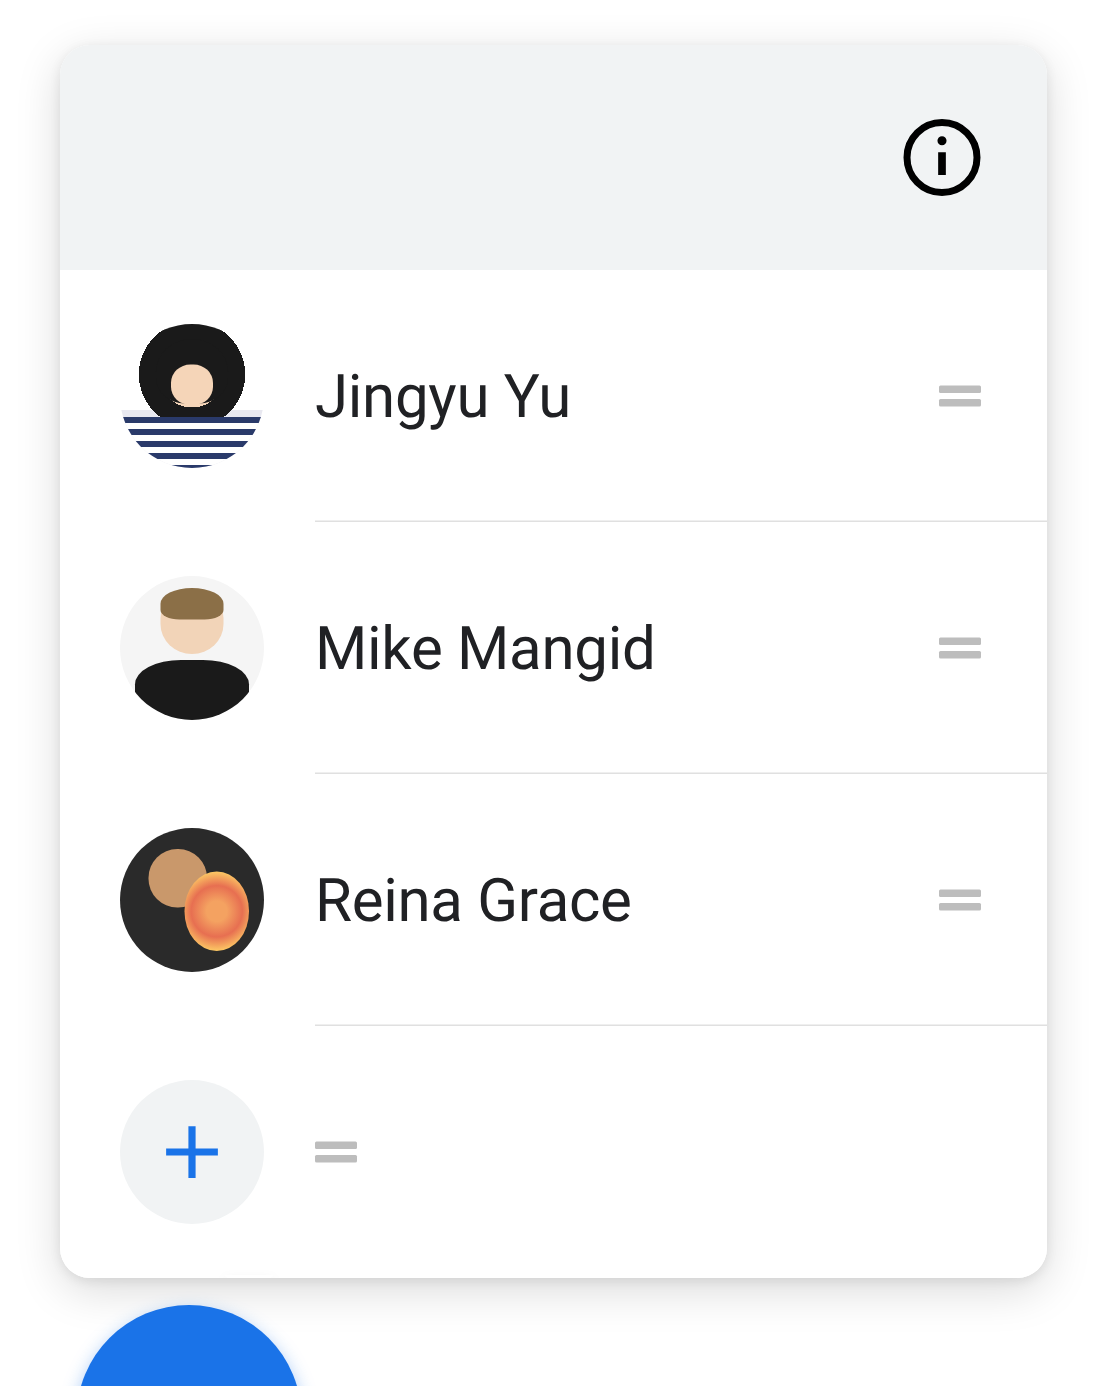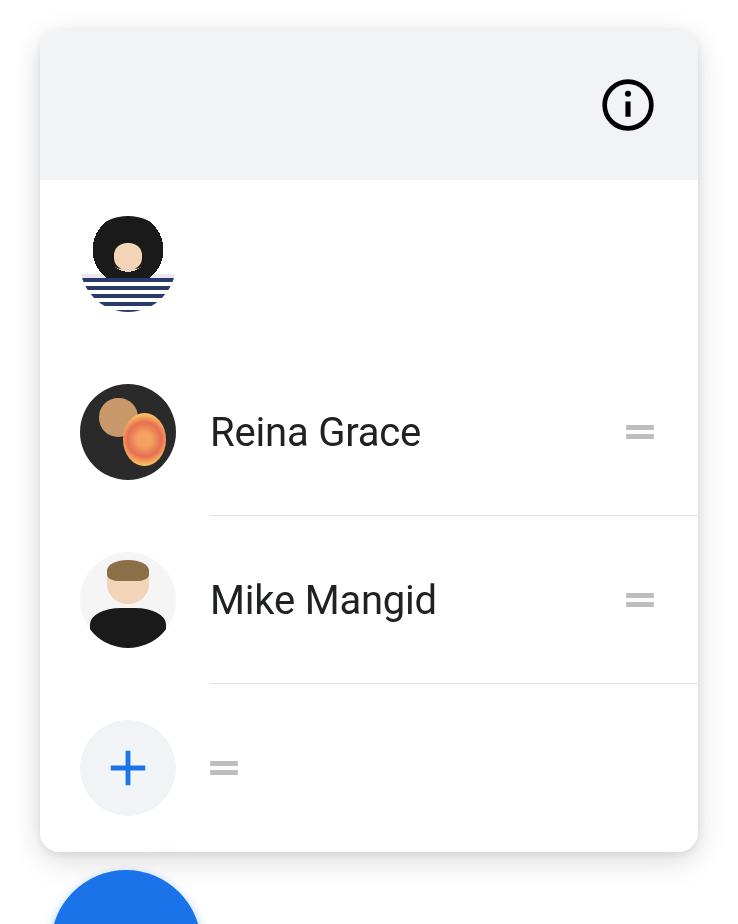--- a/index.html
+++ b/index.html
@@ -242,47 +242,54 @@
       </svg>
     </button>
   </div>
 
   <div class="list">
 
     <div class="list-item">
       <div class="avatar avatar-1">
         <span class="stripes"></span>
       </div>
+      <div class="item-content">
+        <span class="item-label">Jingyu Yu</span>
+        <div class="drag-handle">
+          <span></span>
+            <span></span>
+        </div>
+      </div>
+    </div>
+
+    <div class="list-item">
+      <div class="avatar avatar-3">
+        <span class="shoulders"></span>
+      </div>
+      <div class="item-content">
+        <span class="item-label">Mike Mangid</span>
+        <div class="drag-handle">
+          <span></span>
+            <span></span>
+        </div>
+      </div>
     </div>
 
     <div class="list-item">
       <div class="avatar avatar-2"></div>
       <div class="item-content">
         <span class="item-label">Reina Grace</span>
         <div class="drag-handle">
           <span></span>
             <span></span>
         </div>
       </div>
     </div>
 
     <div class="list-item">
-      <div class="avatar avatar-3">
-        <span class="shoulders"></span>
-      </div>
-      <div class="item-content">
-        <span class="item-label">Mike Mangid</span>
-        <div class="drag-handle">
-          <span></span>
-            <span></span>
-        </div>
-      </div>
-    </div>
-
-    <div class="list-item">
       <div class="avatar avatar-new">
         <svg class="plus-icon" viewBox="0 0 24 24">
           <line x1="12" y1="3" x2="12" y2="21" stroke="#1a73e8" stroke-width="2.5"></line>
           <line x1="3" y1="12" x2="21" y2="12" stroke="#1a73e8" stroke-width="2.5"></line>
         </svg>
       </div>
       <div class="item-content">
         <div class="drag-handle">
           <span></span>
             <span></span>

